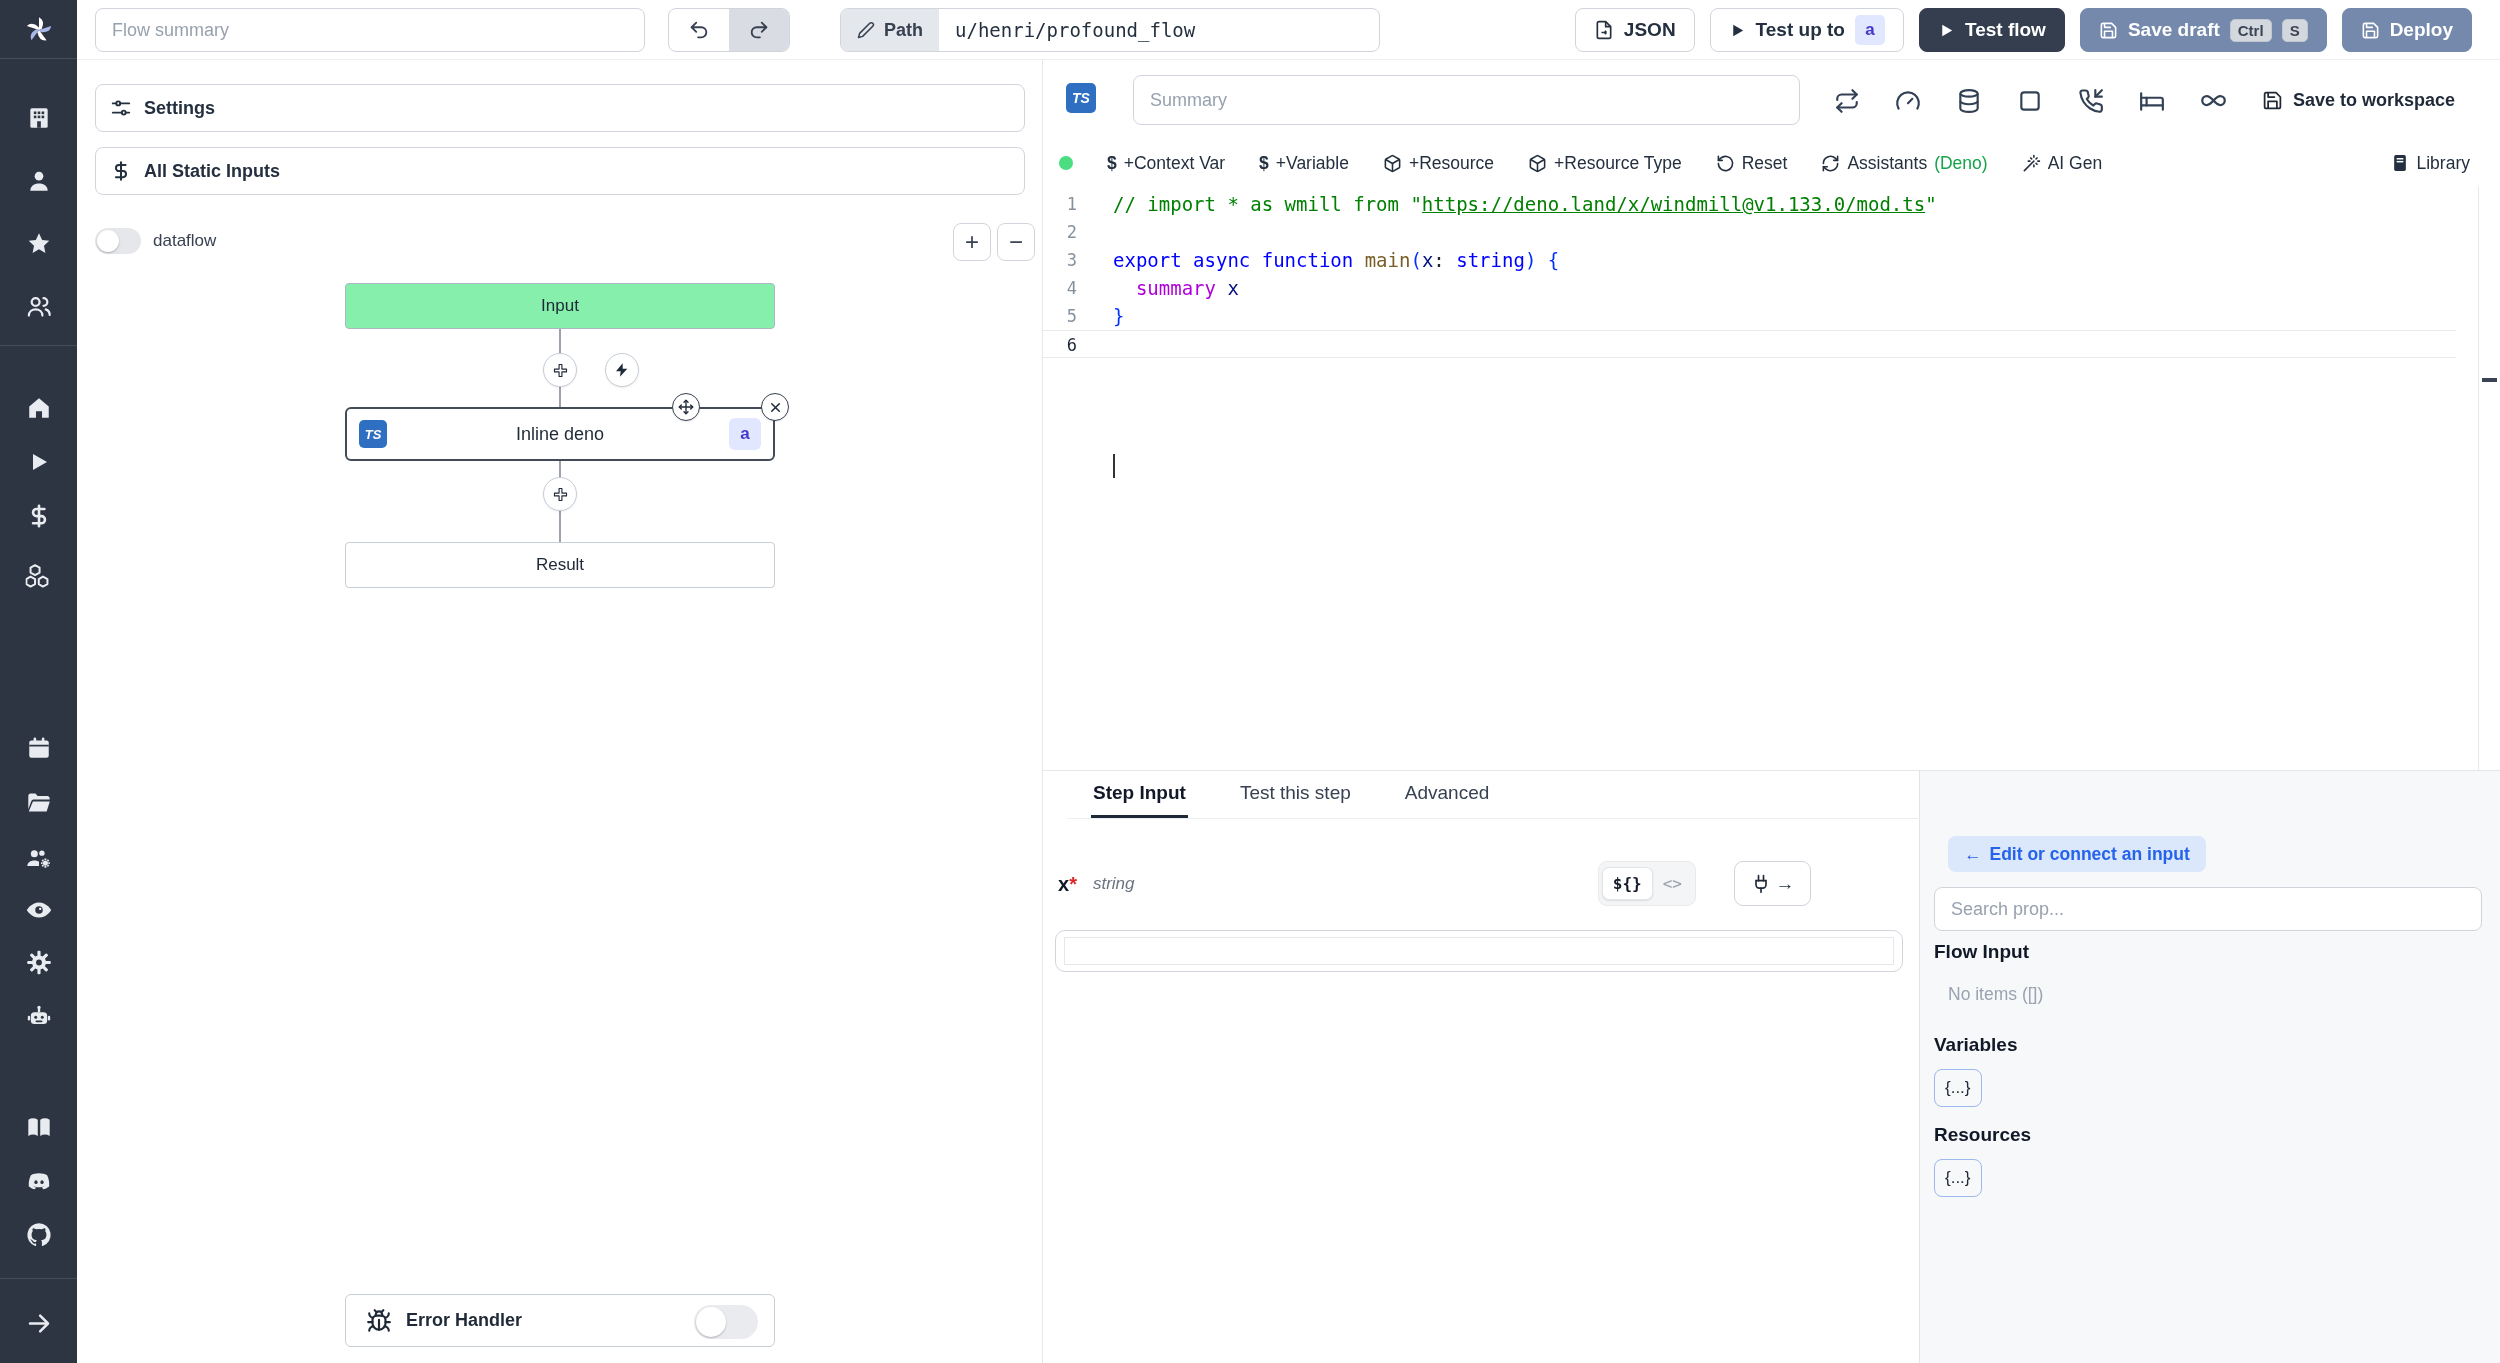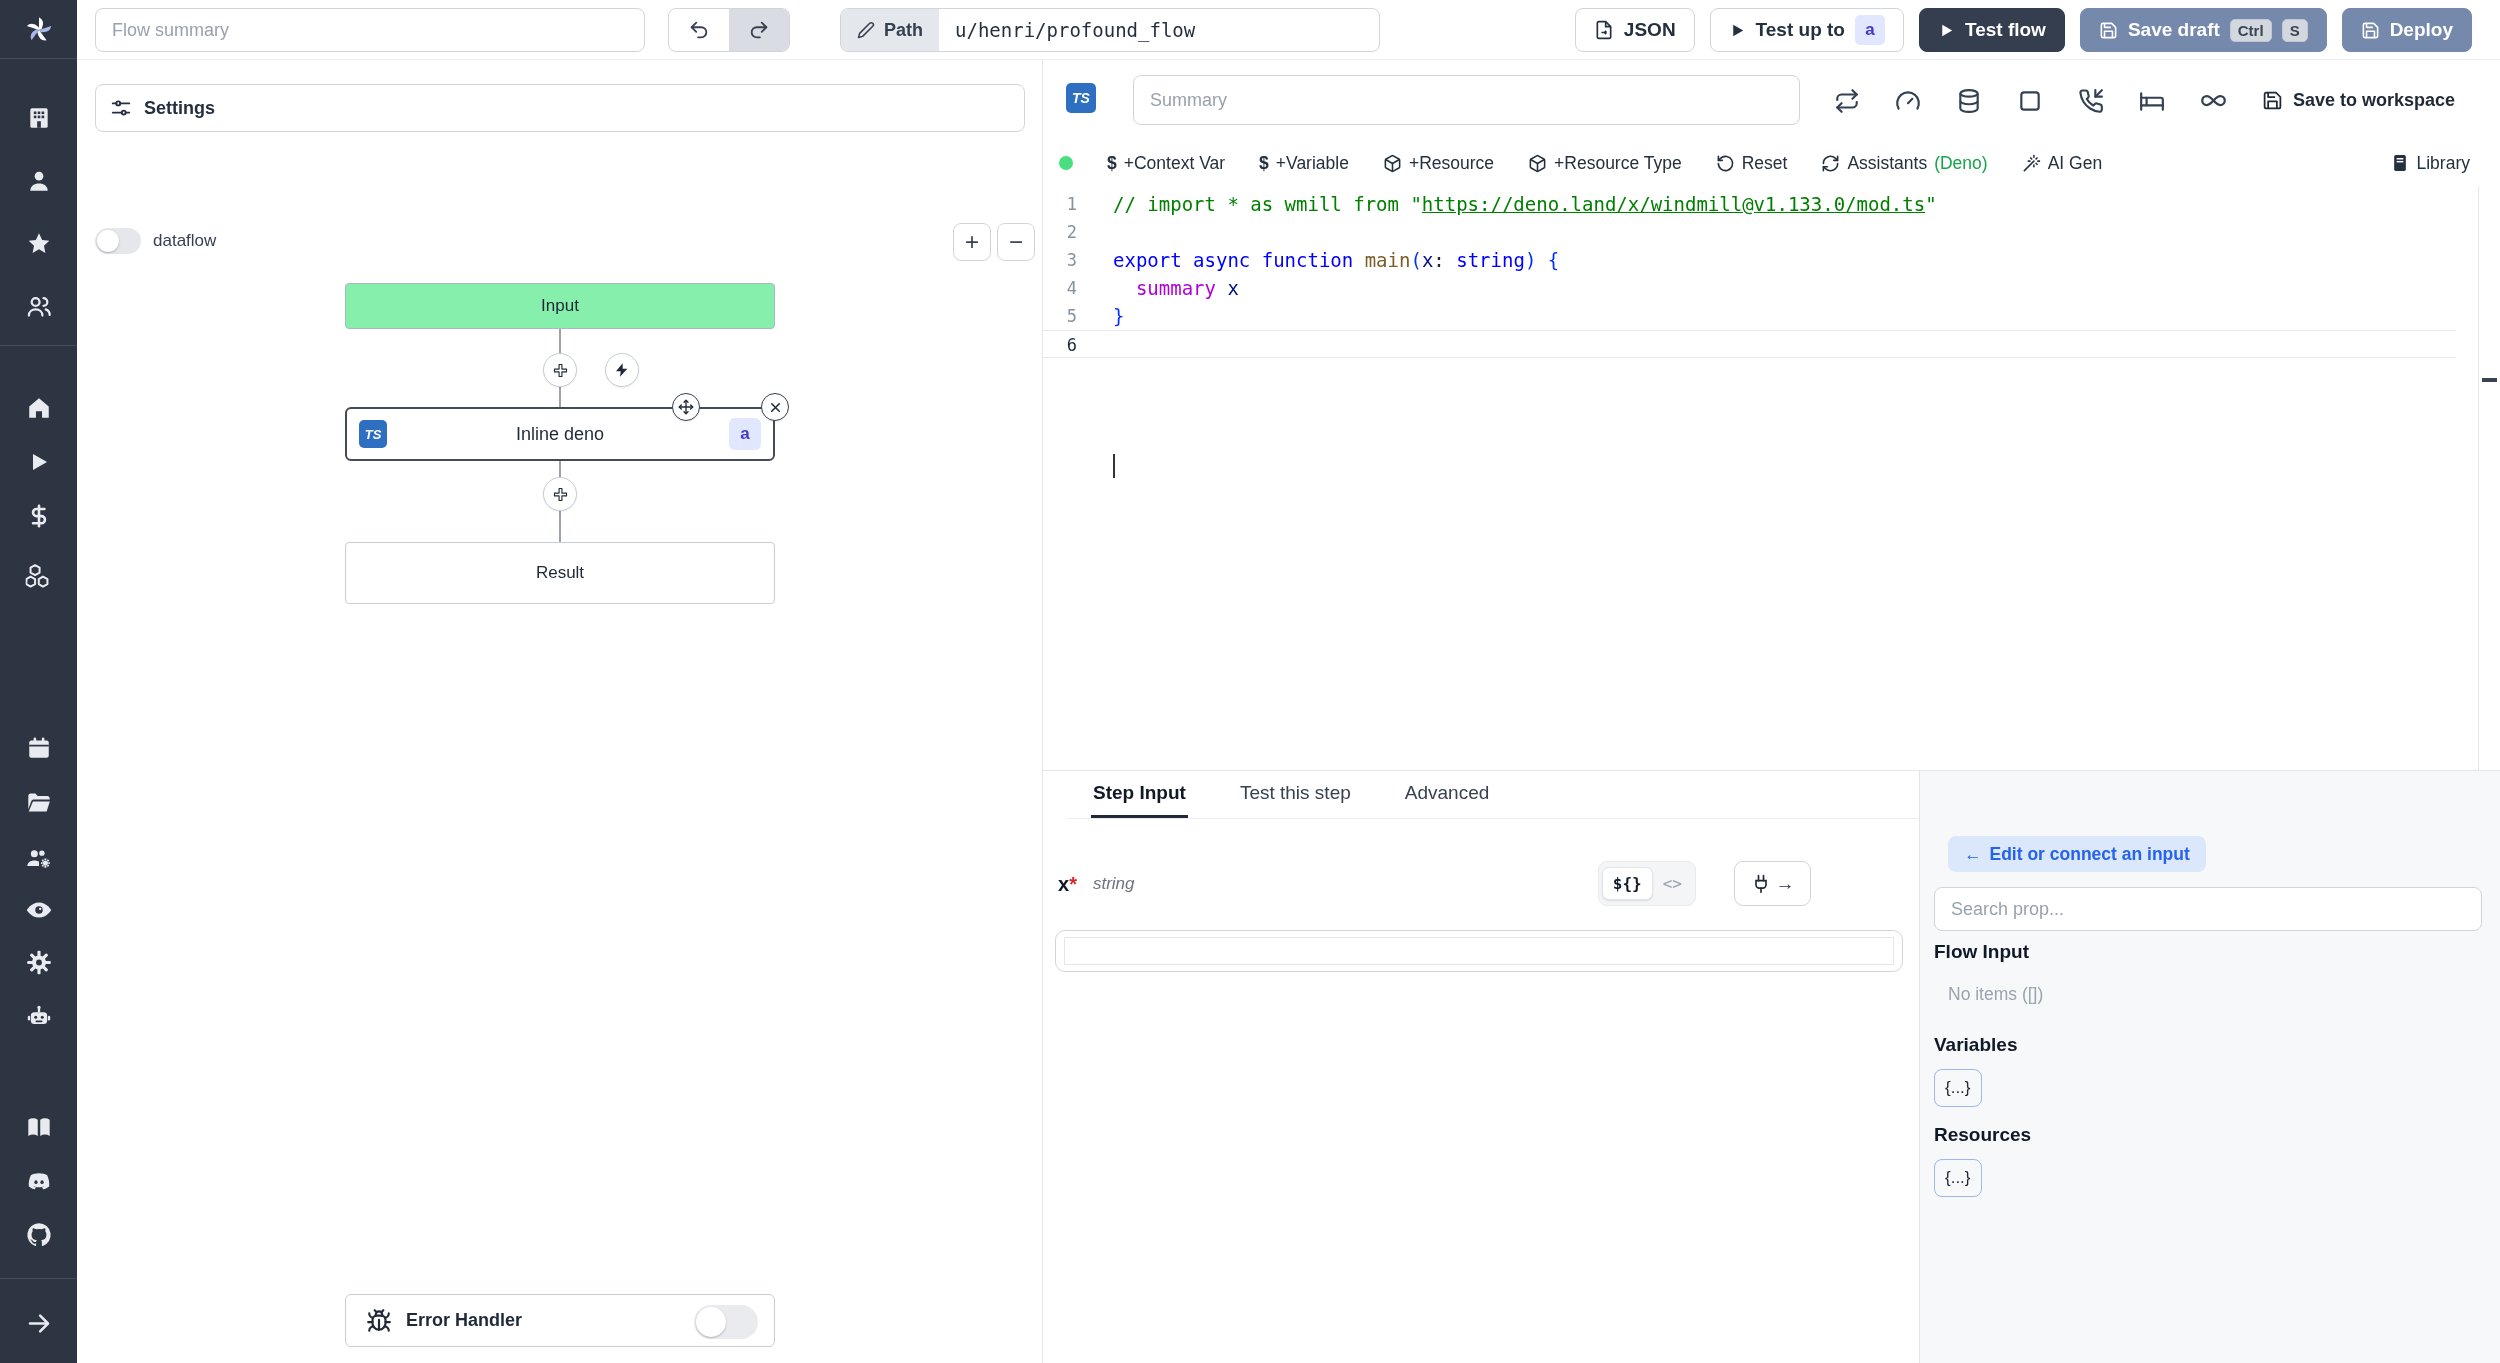--- a/index.html
+++ b/index.html
@@ -327,20 +327,27 @@
 <div id="flow" class="abs">
   <button class="wide-btn" style="top:24px">
     <svg width="22" height="22" viewBox="0 0 24 24" fill="none" stroke="currentColor" stroke-width="2" stroke-linecap="round">
         <path d="M21 7H11M7 7H3"></path>
         <circle cx="9" cy="7" r="2.2"></circle>
         <path d="M21 17h-4M13 17H3"></path>
         <circle cx="15" cy="17" r="2.2"></circle>
       </svg>
     <span>Settings</span>
   </button>
+  <button class="wide-btn" style="top:87px">
+    <svg width="22" height="22" viewBox="0 0 24 24" fill="none" stroke="currentColor" stroke-width="2.2" stroke-linecap="round">
+        <path d="M12 2.5v19"></path>
+        <path d="M17 5.5H9.8a3.3 3.3 0 0 0 0 6.6h4.4a3.3 3.3 0 0 1 0 6.6H6.5"></path>
+      </svg>
+    <span>All Static Inputs</span>
+  </button>
 
   <div class="toggle abs" style="left:18px; top:168px; width:46px; height:26px;">
     <div class="knob" style="width:22px;height:22px;"></div>
   </div>
   <span class="abs" style="left:76px; top:171px; font-size:17px; color:#374151;">dataflow</span>
 
   <button class="sq-btn" style="left:876px; top:163px;">+</button>
   <button class="sq-btn" style="left:920px; top:163px;">−</button>
 
   <div class="edge" style="top:269px; height:84px;"></div>
@@ -377,21 +384,21 @@
         <path d="M18 6 6 18M6 6l12 12"></path>
       </svg>
   </div>
 
   <div class="circ" style="left:466px; top:417px;">
     <svg width="17" height="17" viewBox="0 0 24 24" fill="#fff" stroke="#1f2937" stroke-width="1.6" stroke-linejoin="round">
         <path d="M10 3.5h4V10h6.5v4H14v6.5h-4V14H3.5v-4H10z"></path>
       </svg>
   </div>
 
-  <div class="node" style="top:482px; height:62px;">
+  <div class="node" style="top:482px; height:46px;">
     <span>Result</span>
   </div>
 
   <div class="node" style="top:1234px; height:53px; border-radius:6px; justify-content:flex-start; padding:0 20px;">
     <svg width="26" height="26" viewBox="0 0 24 24" fill="none" stroke="#1f2937" stroke-width="2" stroke-linecap="round">
         <path d="m8 2 1.9 1.9M16 2l-1.9 1.9"></path>
         <path d="M9 7.1v-1a3 3 0 1 1 6 0v1"></path>
         <path d="M12 20c-3.3 0-6-2.7-6-6v-3a4 4 0 0 1 4-4h4a4 4 0 0 1 4 4v3c0 3.3-2.7 6-6 6"></path>
         <path d="M12 20v-9"></path>
         <path d="M6.5 9C4.6 8.8 3 7.1 3 5"></path>

